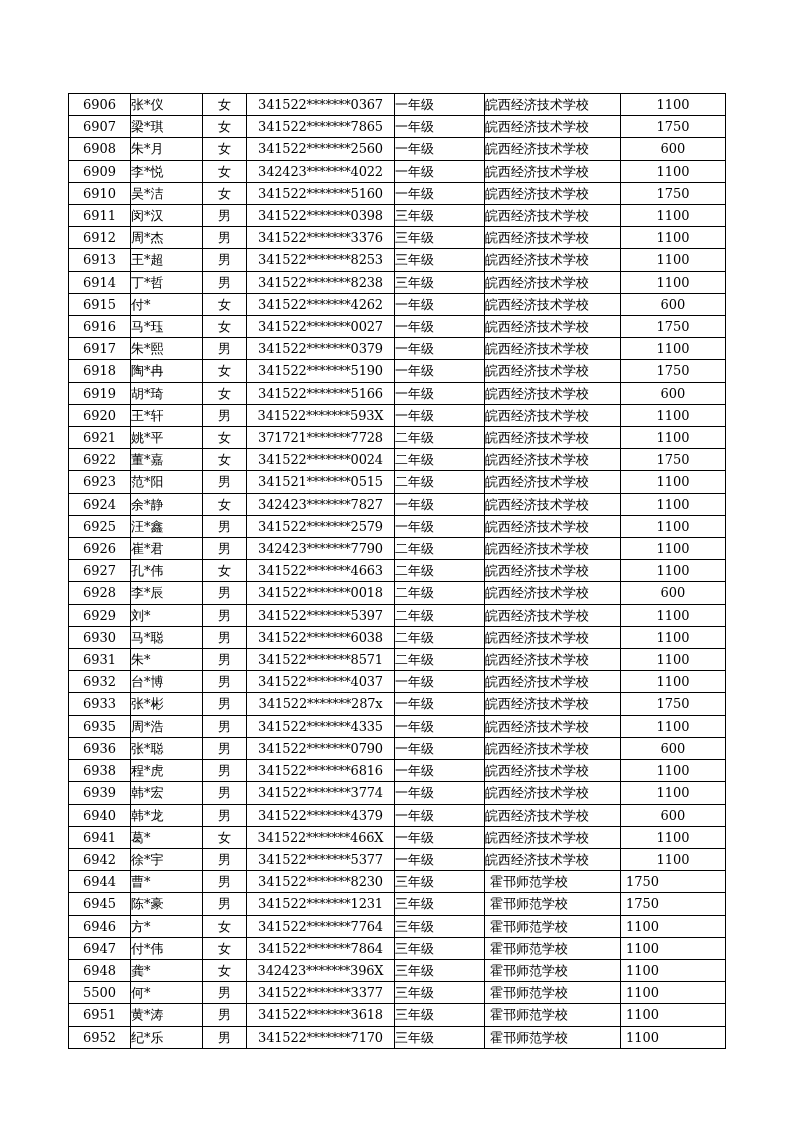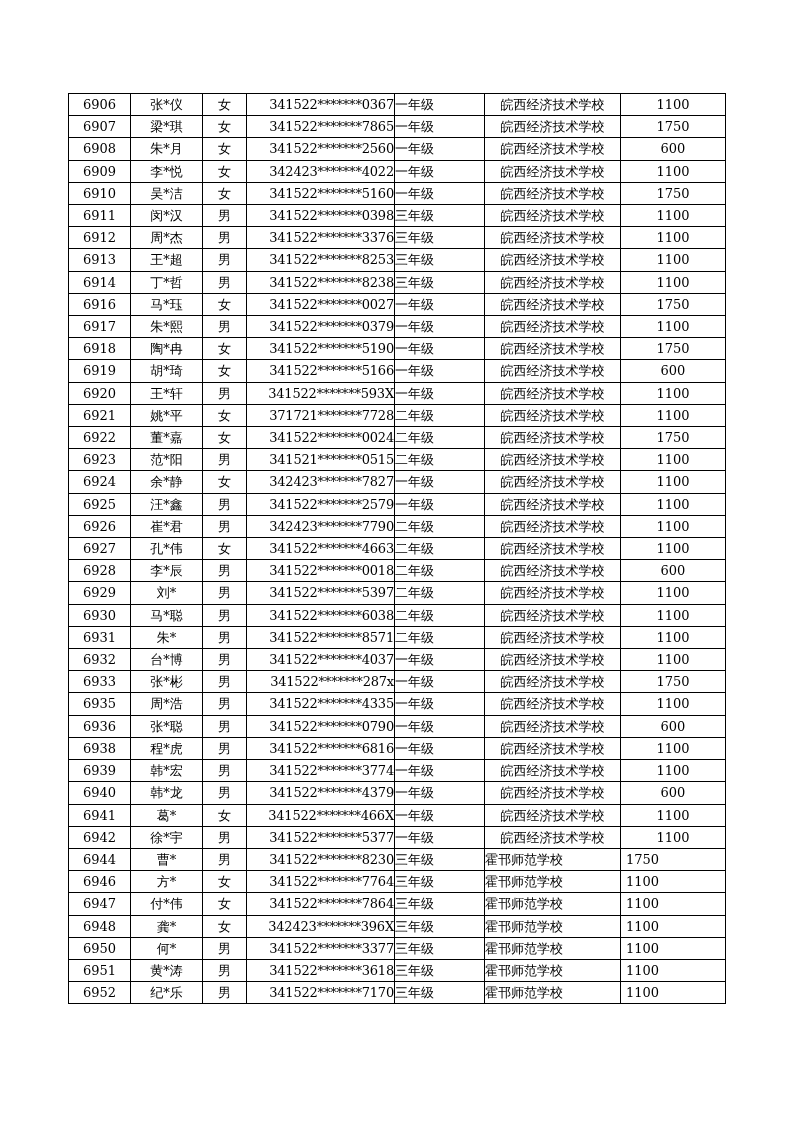--- a/index.html
+++ b/index.html
@@ -50,39 +50,39 @@
   col.c-id     { width: 148px; }
   col.c-grade  { width: 90px; }
   col.c-school { width: 136px; }
   col.c-amount { width: 105px; }
 
   td.seq {
     text-align: center;
     font-family: "DejaVu Serif", "Liberation Serif", serif;
   }
   td.name {
-    text-align: center;
+    text-align: left;
     padding-left: 6px;
   }
   td.gender {
     text-align: center;
   }
   td.idnum {
-    text-align: right;
+    text-align: center;
     padding-left: 4px;
     font-size: 12.5px;
     letter-spacing: -0.2px;
   }
   td.grade {
   }
   td.school {
-    text-align: center;
   }
   td.school.left {
     text-align: left;
+    padding-left: 5px;
   }
   td.amount {
     text-align: center;
   }
   td.amount.left {
     text-align: left;
     padding-left: 5px;
   }
 </style>
 </head>
@@ -176,20 +176,29 @@
           <tr>
             <td class="seq">6914</td>
             <td class="name">丁*哲</td>
             <td class="gender">男</td>
             <td class="idnum">341522*******8238</td>
             <td class="grade">三年级</td>
             <td class="school">皖西经济技术学校</td>
             <td class="amount">1100</td>
           </tr>
           <tr>
+            <td class="seq">6915</td>
+            <td class="name">付*</td>
+            <td class="gender">女</td>
+            <td class="idnum">341522*******4262</td>
+            <td class="grade">一年级</td>
+            <td class="school">皖西经济技术学校</td>
+            <td class="amount">600</td>
+          </tr>
+          <tr>
             <td class="seq">6916</td>
             <td class="name">马*珏</td>
             <td class="gender">女</td>
             <td class="idnum">341522*******0027</td>
             <td class="grade">一年级</td>
             <td class="school">皖西经济技术学校</td>
             <td class="amount">1750</td>
           </tr>
           <tr>
             <td class="seq">6917</td>
@@ -410,20 +419,29 @@
           <tr>
             <td class="seq">6944</td>
             <td class="name">曹*</td>
             <td class="gender">男</td>
             <td class="idnum">341522*******8230</td>
             <td class="grade">三年级</td>
             <td class="school left">霍邗师范学校</td>
             <td class="amount left">1750</td>
           </tr>
           <tr>
+            <td class="seq">6945</td>
+            <td class="name">陈*豪</td>
+            <td class="gender">男</td>
+            <td class="idnum">341522*******1231</td>
+            <td class="grade">三年级</td>
+            <td class="school left">霍邗师范学校</td>
+            <td class="amount left">1750</td>
+          </tr>
+          <tr>
             <td class="seq">6946</td>
             <td class="name">方*</td>
             <td class="gender">女</td>
             <td class="idnum">341522*******7764</td>
             <td class="grade">三年级</td>
             <td class="school left">霍邗师范学校</td>
             <td class="amount left">1100</td>
           </tr>
           <tr>
             <td class="seq">6947</td>
@@ -437,21 +455,21 @@
           <tr>
             <td class="seq">6948</td>
             <td class="name">龚*</td>
             <td class="gender">女</td>
             <td class="idnum">342423*******396X</td>
             <td class="grade">三年级</td>
             <td class="school left">霍邗师范学校</td>
             <td class="amount left">1100</td>
           </tr>
           <tr>
-            <td class="seq">6950</td>
+            <td class="seq">5500</td>
             <td class="name">何*</td>
             <td class="gender">男</td>
             <td class="idnum">341522*******3377</td>
             <td class="grade">三年级</td>
             <td class="school left">霍邗师范学校</td>
             <td class="amount left">1100</td>
           </tr>
           <tr>
             <td class="seq">6951</td>
             <td class="name">黄*涛</td>

